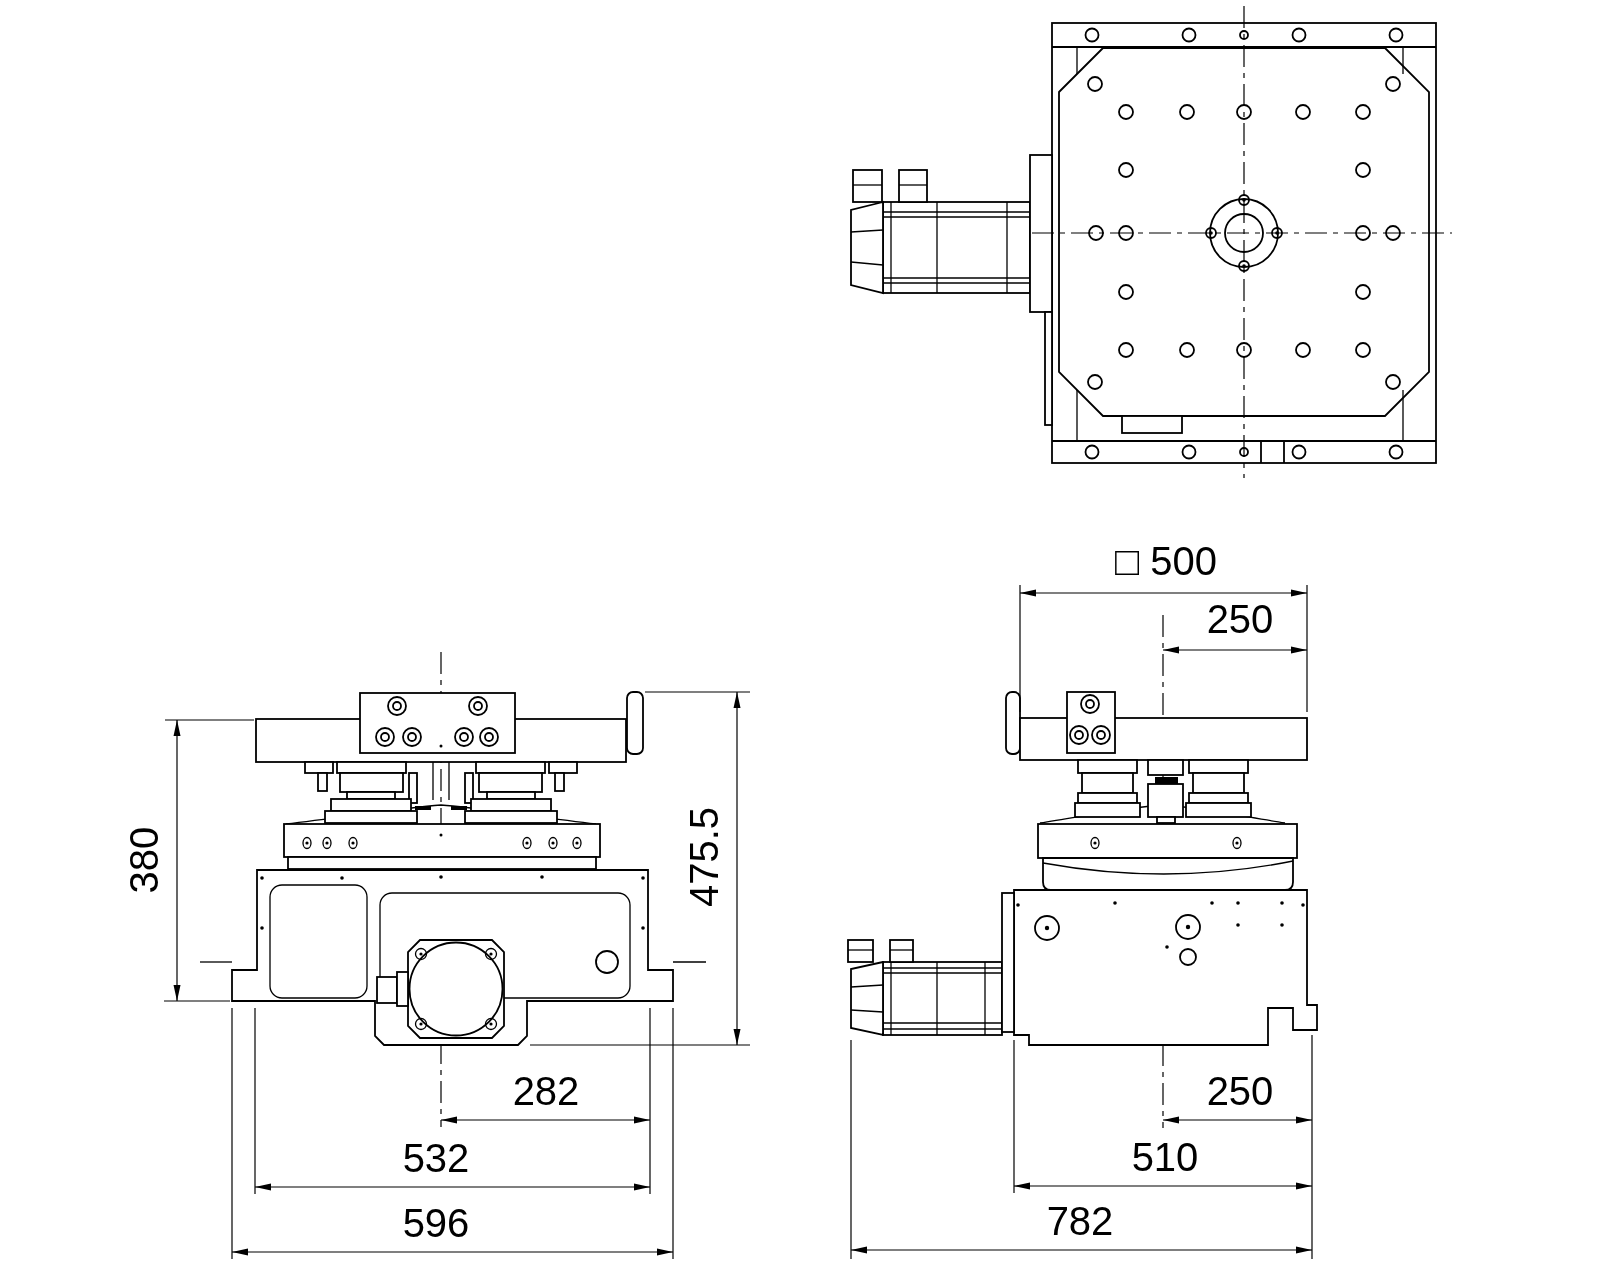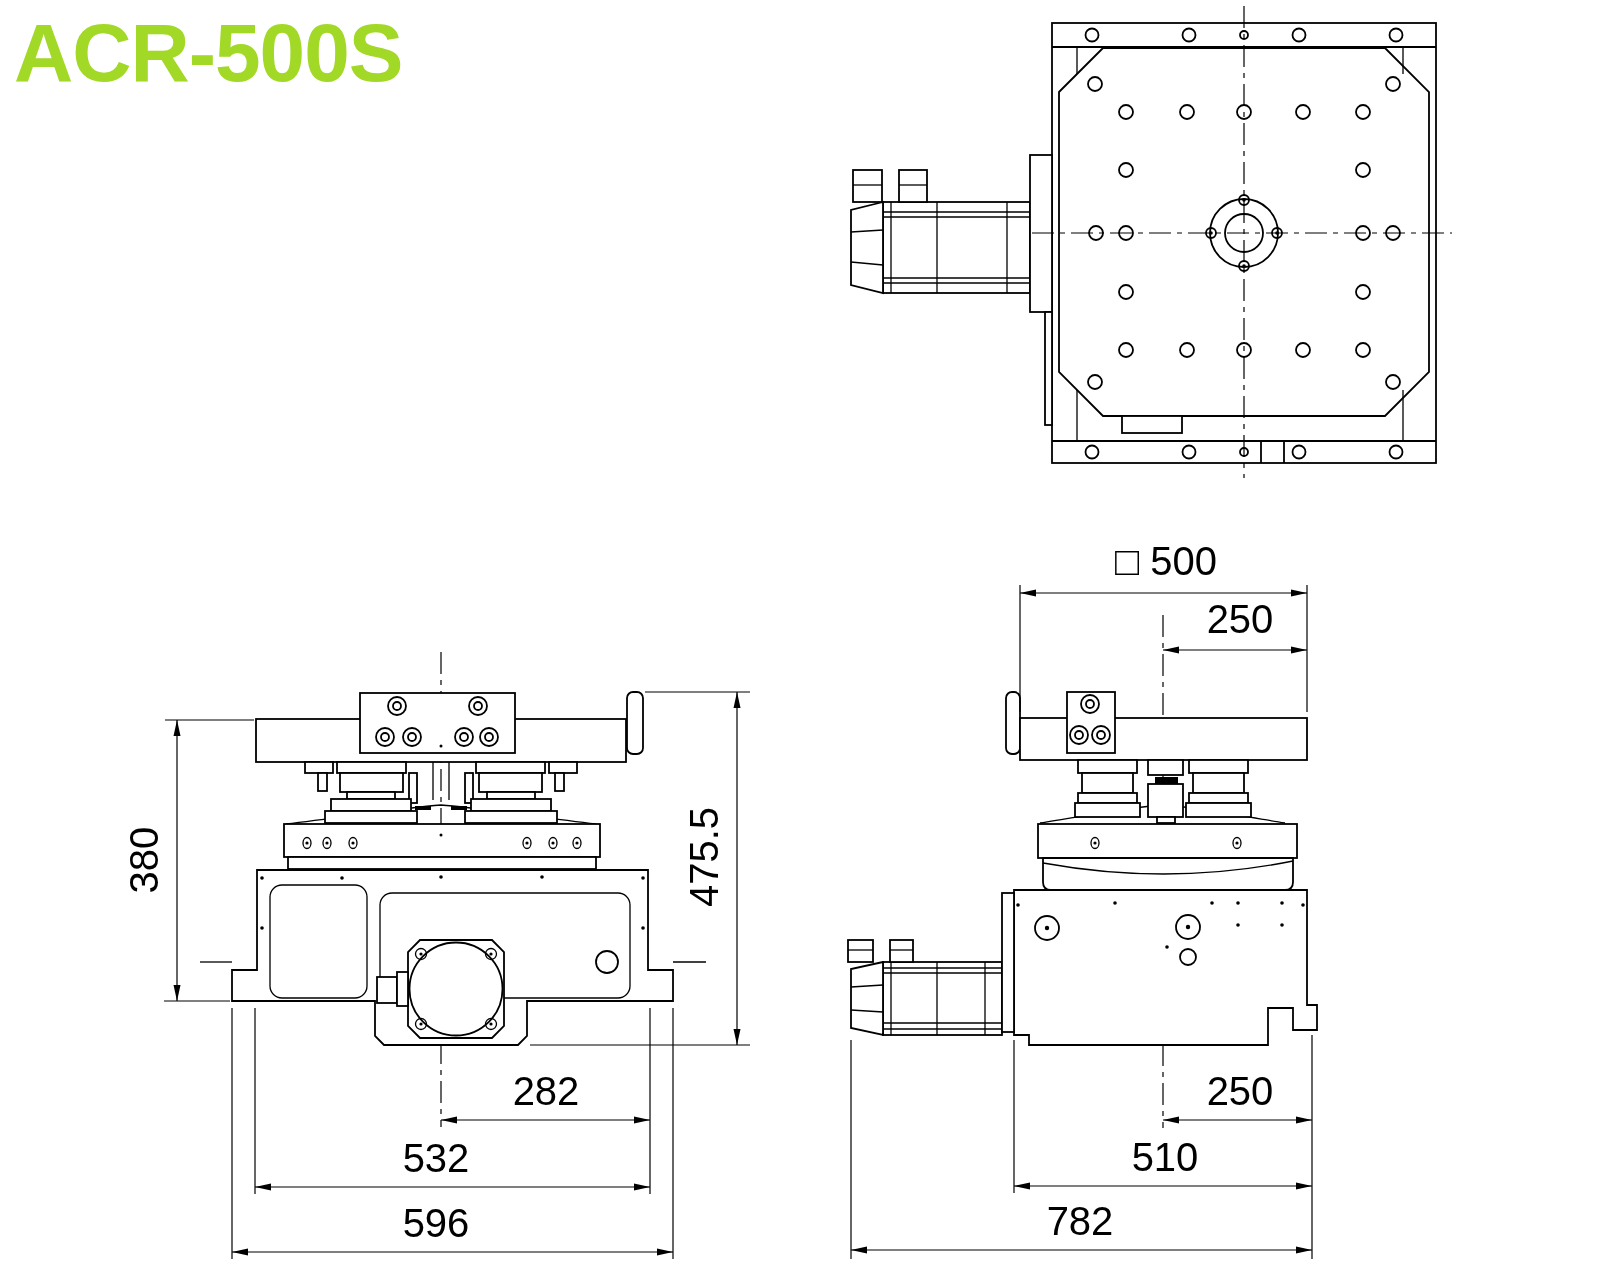--- a/index.html
+++ b/index.html
@@ -14,21 +14,20 @@
   .cl{fill:none;stroke:#000;stroke-width:1.2;stroke-dasharray:22 6 5 6;}
   .dim{fill:none;stroke:#000;stroke-width:1.2;}
   .blk{fill:#000;stroke:none;}
   .dot{fill:#000;stroke:none;}
   .dtxt{font-family:"Liberation Sans", sans-serif;font-size:40px;fill:#000;text-anchor:middle;}
 </style>
 </head>
 <body>
 
 <div class="page">
-  <h1 class="title" style="color: rgb(162, 216, 38);">ACR-500S</h1>
 
   <svg width="1600" height="1280" viewBox="0 0 1600 1280">
     <defs>
       <marker id="arr" markerWidth="17" markerHeight="9" refX="16" refY="4.5" orient="auto-start-reverse" markerUnits="userSpaceOnUse">
         <path d="M16,4.5 L0,1 L0,8 Z" fill="#000"></path>
       </marker>
     </defs>
 
     <g>
 

